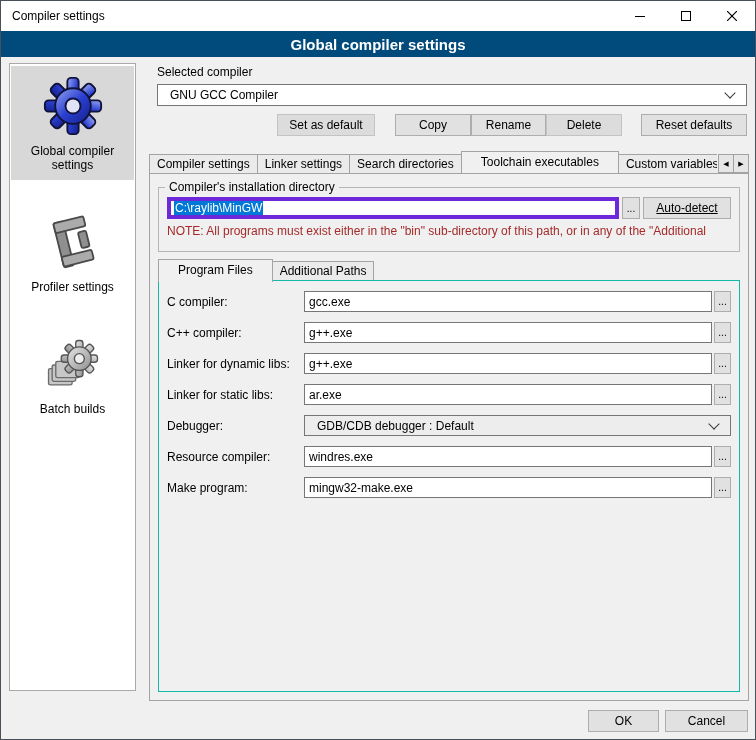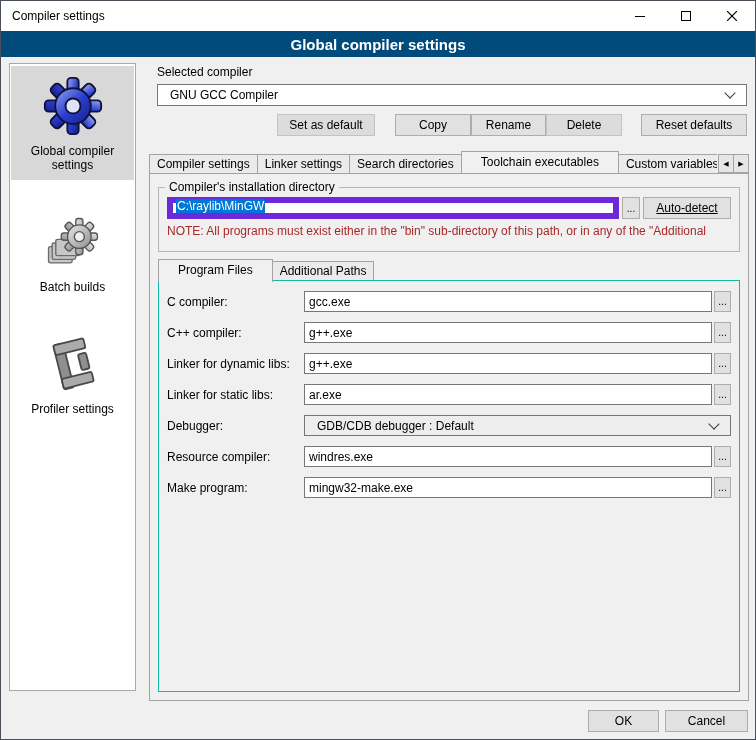--- a/index.html
+++ b/index.html
@@ -61,21 +61,21 @@
     background:#e6e6e6;border:1px solid #a3a3a3;box-sizing:border-box;padding:0;margin-left:-1px;}
 
   .panel{position:absolute;top:110px;left:0;width:600px;height:528px;border:1px solid #a3a3a3;
     background:#f0f0f0;box-sizing:border-box;z-index:1;}
 
   
   .groupbox{position:absolute;top:13px;left:8px;width:582px;height:65px;
     border:1px solid #b6b6b6;box-sizing:border-box;}
   .legend{position:absolute;top:-8px;left:6px;background:#f0f0f0;padding:0 4px;line-height:15px;}
   .dir-row{position:absolute;top:9px;left:8px;right:8px;height:22px;display:flex;}
-  .dirinput{flex:1;background:#fff;border:6px solid #6d28d9;display:flex;align-items:flex-end;
+  .dirinput{flex:1;background:#fff;border:4px solid #6d28d9;display:flex;align-items:center;
     padding:0 3px;box-sizing:border-box;margin-right:3px;min-width:0;}
   .seltext{background:#0078d7;color:#fff;padding:0 1px;white-space:pre;}
   .browse-sm{width:18px;margin-right:3px;font-size:10px;padding:0;}
   .autodetect{width:88px;text-decoration:underline;}
   .note{position:absolute;top:36px;left:8px;right:0;color:#a52a2a;white-space:nowrap;overflow:hidden;}
 
   
   .subtabbar{position:absolute;top:85px;left:8px;display:flex;align-items:center;height:22px;z-index:5;}
   .subpanel{position:absolute;top:106px;left:8px;width:582px;height:412px;border:1px solid #14b8a6;
     background:#f0f0f0;box-sizing:border-box;padding:10px 8px;z-index:1;}
@@ -145,46 +145,46 @@
           <rect x="-6" y="-30" width="12" height="60" rx="4" transform="rotate(90)"></rect>
           <rect x="-6" y="-30" width="12" height="60" rx="4" transform="rotate(135)"></rect>
           <circle r="19"></circle>
         </g>
         <circle cx="32" cy="32" r="8" fill="#dfe3f5" stroke="#10123a" stroke-width="2"></circle>
       </svg>
       <span class="side-label">Global compiler settings</span>
     </div>
     <div class="side-item">
       <svg width="58" height="58" viewBox="0 0 64 64">
+        <g transform="rotate(-14 32 32)" stroke="#4a4a4a" stroke-width="2" fill="#ababab" stroke-linejoin="round">
+          <rect x="16" y="6" width="11" height="50" rx="2" fill="#8f8f8f"></rect>
+          <rect x="16" y="6" width="34" height="11" rx="2"></rect>
+          <rect x="16" y="44" width="34" height="11" rx="2"></rect>
+          <rect x="40" y="22" width="9" height="18" rx="2" fill="#8f8f8f"></rect>
+        </g>
+      </svg>
+      <span class="side-label">Profiler settings</span>
+    </div>
+    <div class="side-item">
+      <svg width="58" height="58" viewBox="0 0 64 64">
         <g fill="#c7c7c7" stroke="#6b6b6b" stroke-width="1.5">
           <rect x="5" y="36" width="26" height="18" rx="2"></rect>
           <rect x="9" y="32" width="26" height="18" rx="2"></rect>
           <rect x="13" y="28" width="26" height="18" rx="2"></rect>
         </g>
         <g transform="translate(39,25)" fill="url(#gGray)" stroke="#555" stroke-width="1.5" stroke-linejoin="round">
           <rect x="-4" y="-20" width="8" height="40" rx="3"></rect>
           <rect x="-4" y="-20" width="8" height="40" rx="3" transform="rotate(45)"></rect>
           <rect x="-4" y="-20" width="8" height="40" rx="3" transform="rotate(90)"></rect>
           <rect x="-4" y="-20" width="8" height="40" rx="3" transform="rotate(135)"></rect>
           <circle r="13"></circle>
         </g>
         <circle cx="39" cy="25" r="5.5" fill="#eee" stroke="#555" stroke-width="1.5"></circle>
       </svg>
       <span class="side-label">Batch builds</span>
-    </div>
-    <div class="side-item">
-      <svg width="58" height="58" viewBox="0 0 64 64">
-        <g transform="rotate(-14 32 32)" stroke="#4a4a4a" stroke-width="2" fill="#ababab" stroke-linejoin="round">
-          <rect x="16" y="6" width="11" height="50" rx="2" fill="#8f8f8f"></rect>
-          <rect x="16" y="6" width="34" height="11" rx="2"></rect>
-          <rect x="16" y="44" width="34" height="11" rx="2"></rect>
-          <rect x="40" y="22" width="9" height="18" rx="2" fill="#8f8f8f"></rect>
-        </g>
-      </svg>
-      <span class="side-label">Profiler settings</span>
     </div>
   </div>
 
   <div class="main">
     <span class="sec-label">Selected compiler</span>
 
     <div class="combo combo-main">
       <span>GNU GCC Compiler</span>
       <span class="chev"></span>
     </div>

